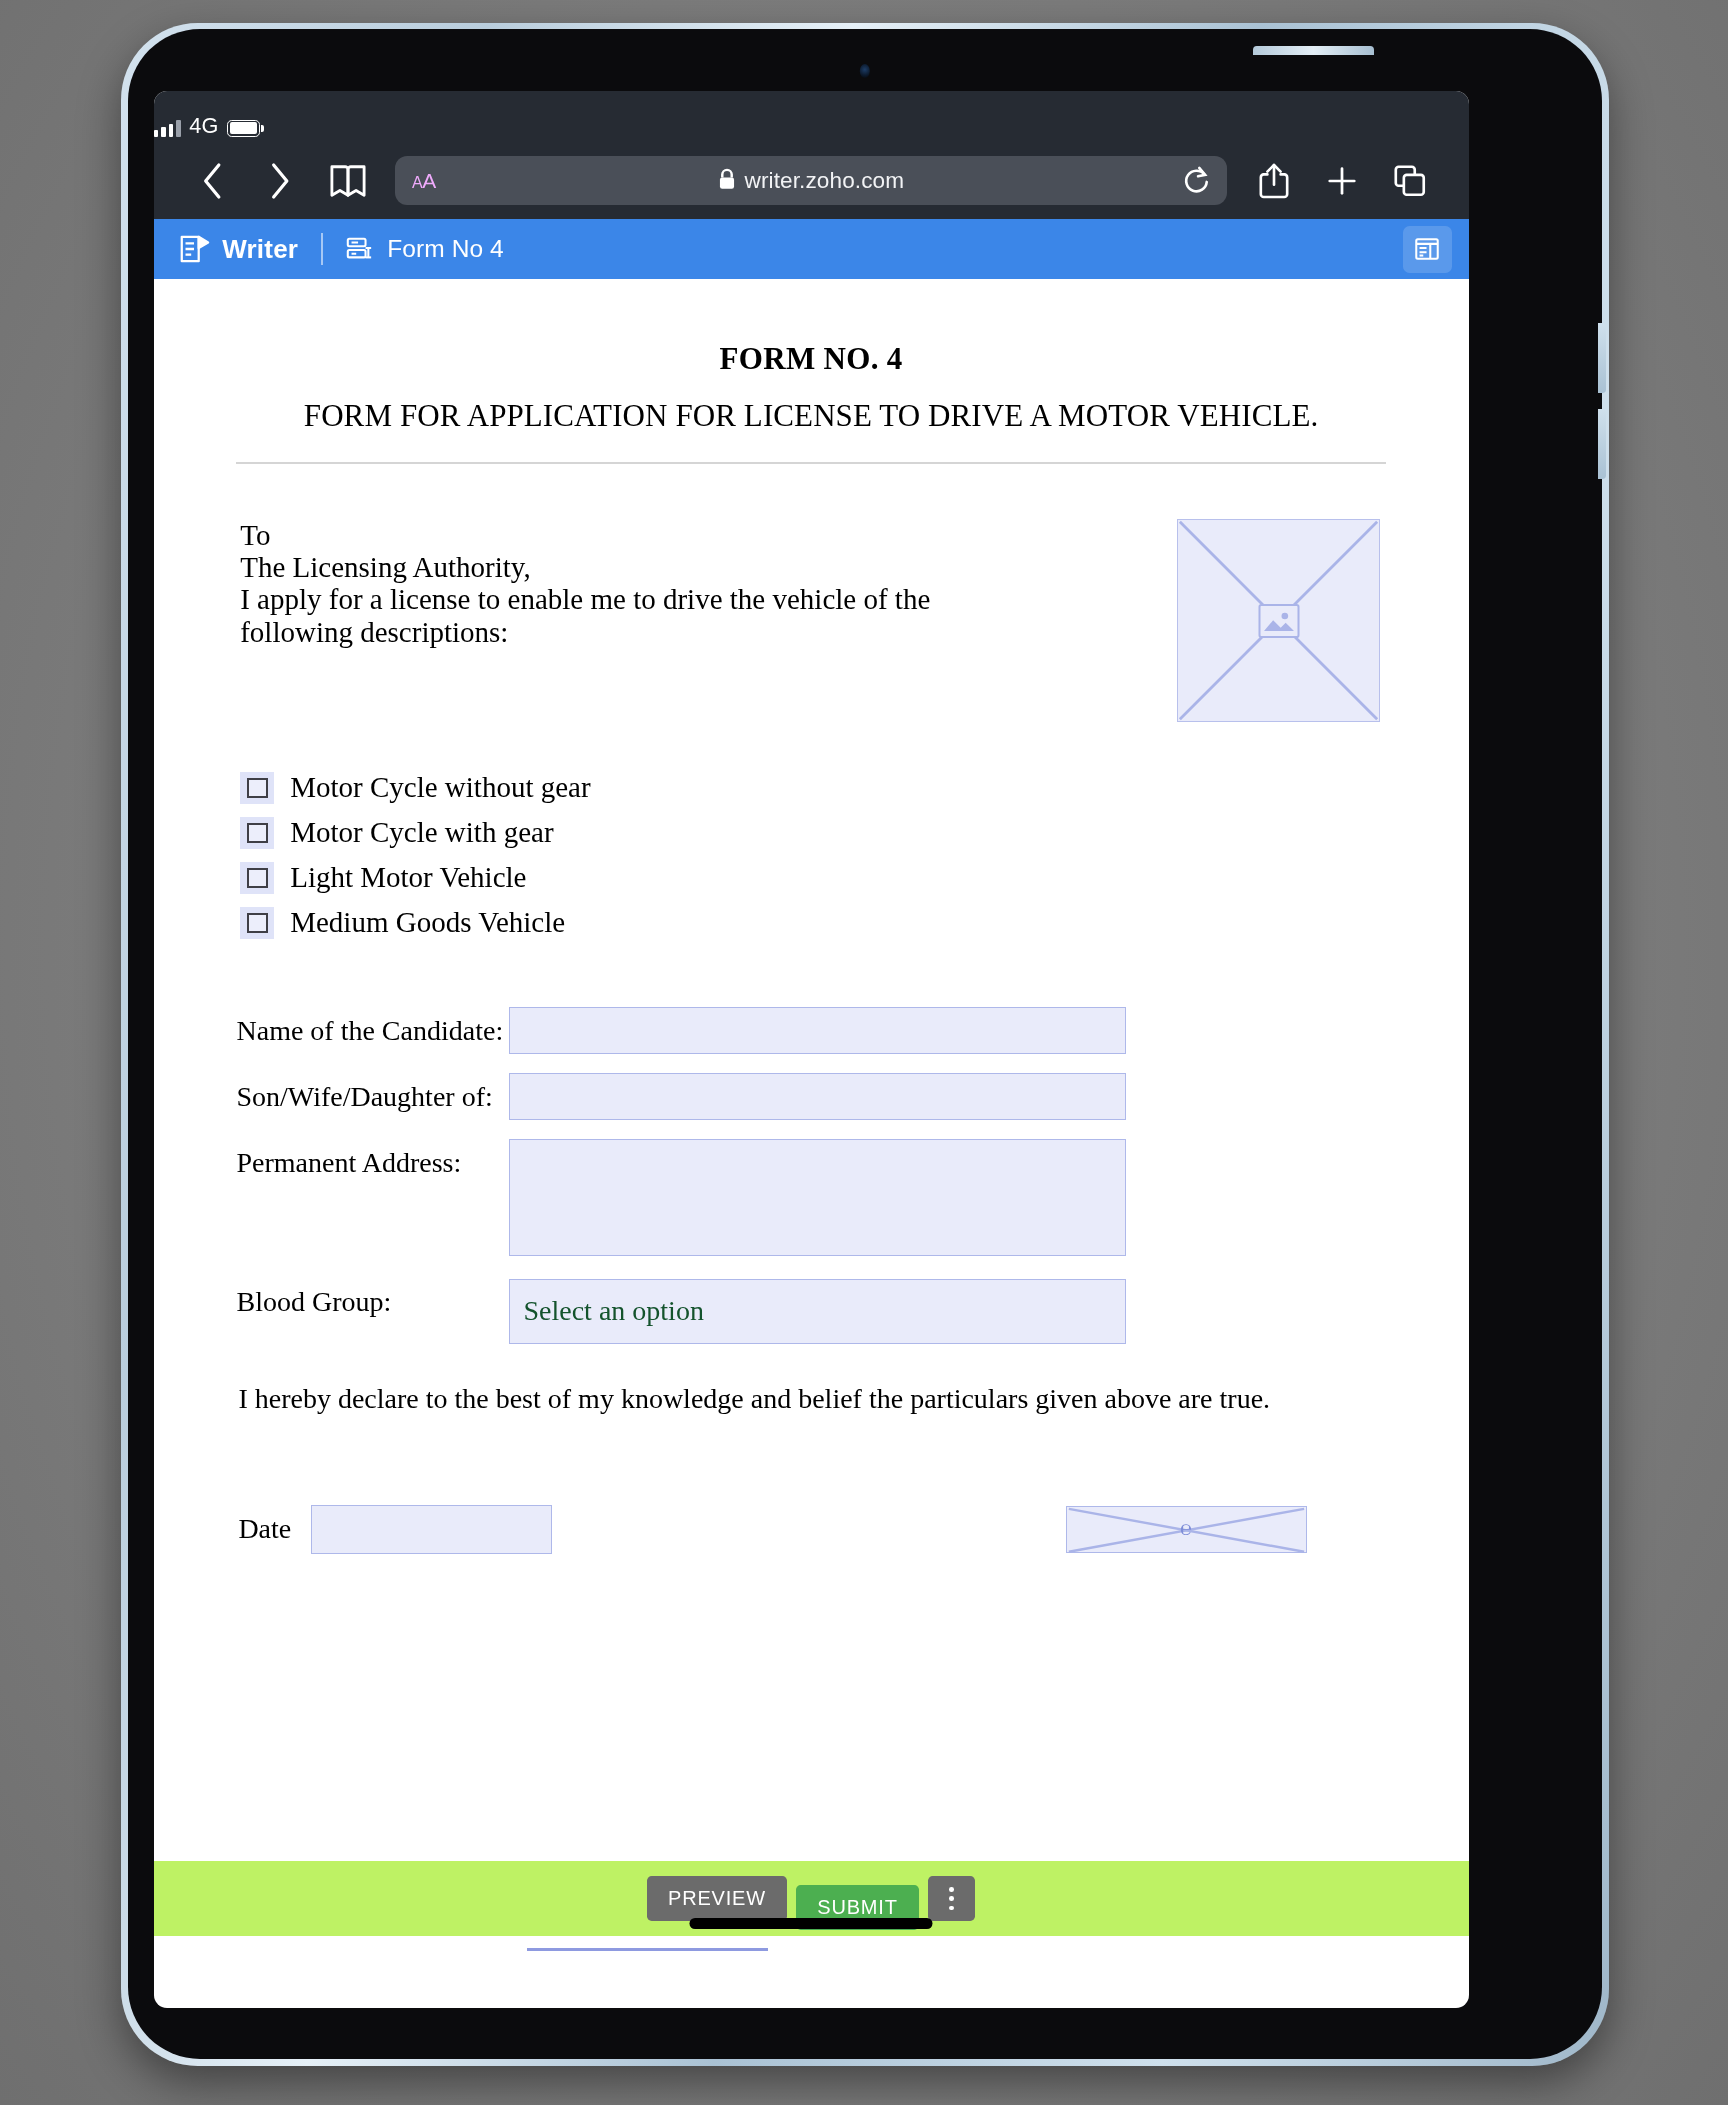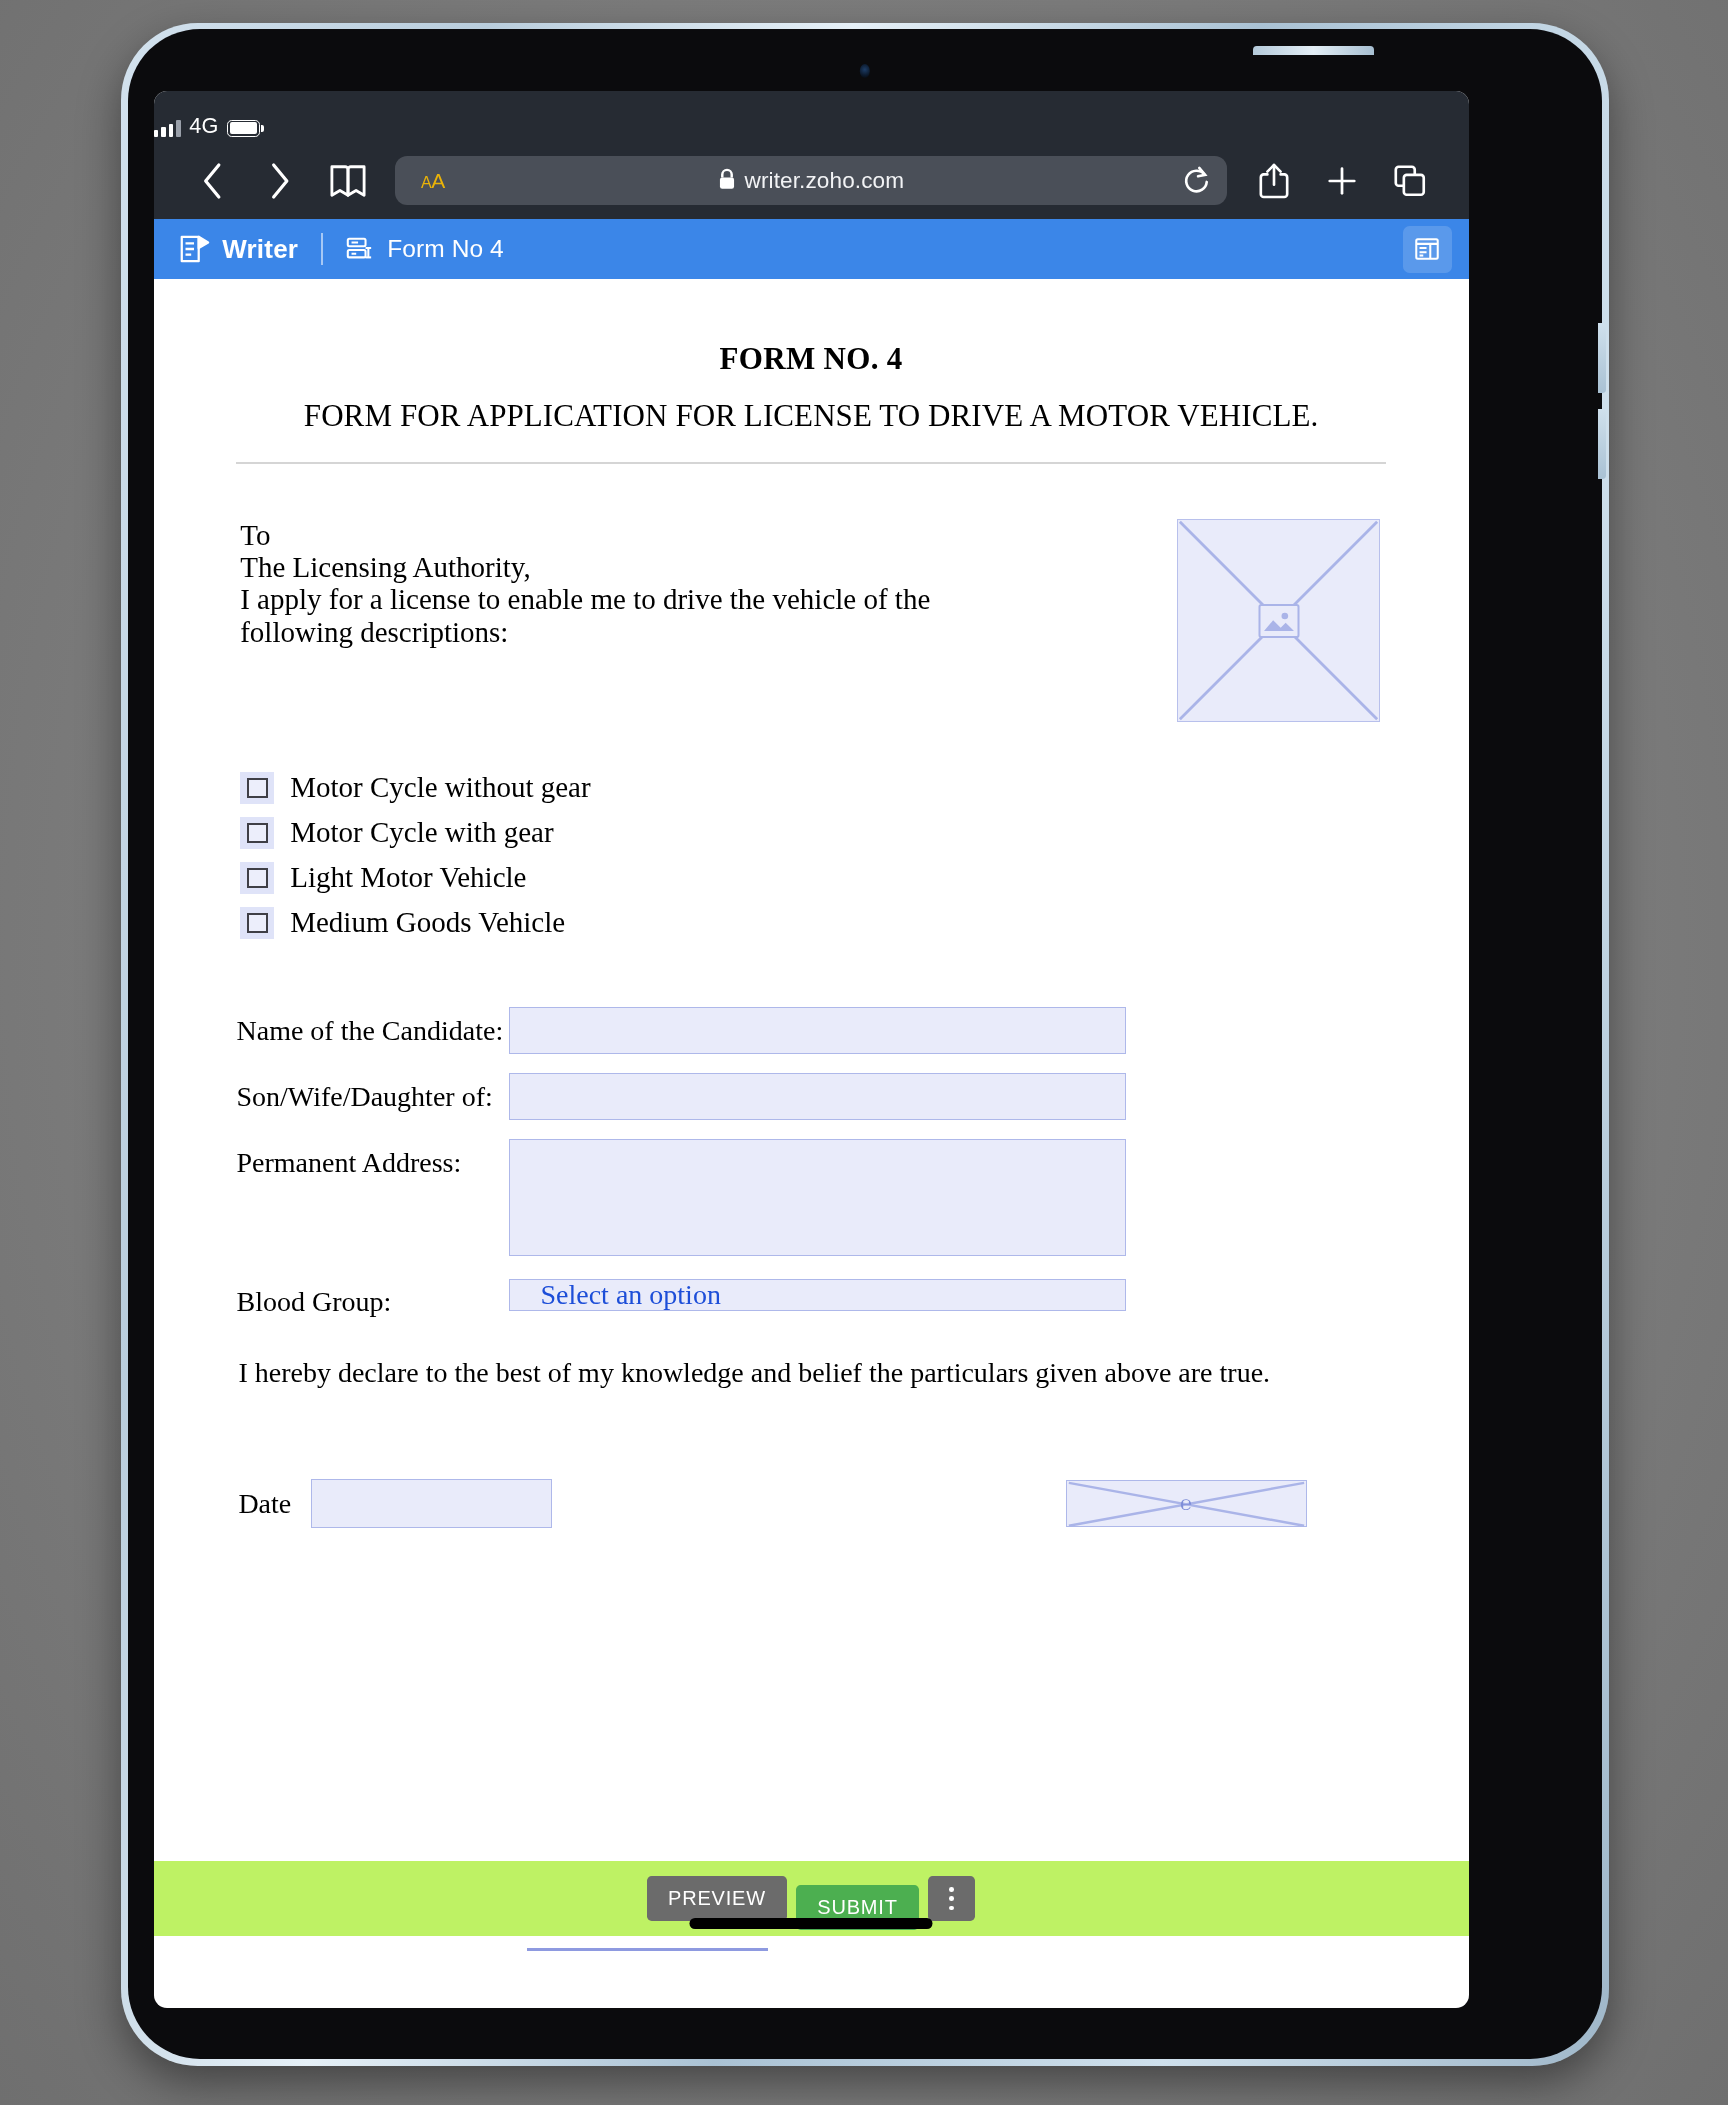--- a/index.html
+++ b/index.html
@@ -110,21 +110,21 @@
     flex: 1;
     height: 49px;
     margin: 0 13px;
     background: #4a4f58;
     border-radius: 12.2px;
     display: flex;
     align-items: center;
     padding: 0 17px;
     position: relative;
   }
-  #aa-btn { color:#eab308; font-size: 21px; letter-spacing:-0.5px;margin-left:9px; }
+  #aa-btn { color:#f0abfc; font-size: 21px; letter-spacing:-0.5px; }
   #aa-btn .sm { font-size: 16px; }
   #url-center {
     position:absolute; left:0; right:0;
     display:flex; justify-content:center; gap:8.5px;
     pointer-events:none;
   }
   #url-text { color:#f2f3f5; font-size:22.6px; letter-spacing:0.1px; }
   #reload-btn { margin-left:auto; color:#fff; display:flex; }
 
   
@@ -214,25 +214,25 @@
   .fld-row { display:flex; align-items:flex-start; margin-bottom: 19px; }
   .fld-label { width: 273px; font-size: 28px; padding-top: 7.5px; flex:0 0 auto;}
   .fld-box {
     width: 617px;
     background:#e9ebfa;
     border:1.9px solid #aeb8ea;
     height: 47px;
   }
   .fld-box.tall { height: 117px; }
   .fld-box.select {
-    height: 32px;
+    height: 65px;
     display:flex; align-items:center;
-    padding-left: 30px;
+    padding-left: 13px;
     font-size: 28px;
-    color:#1d4ed8;
+    color:#14532d;
   }
   #row-blood { margin-top: 22.6px; }
 
   #declaration { margin-top: 39px; padding-left: 3.8px; }
   #declaration p { font-size: 28px; line-height: 1.14; max-width: 1055px; }
 
   #sign-row { display:flex; align-items:center; margin-top: 90px; padding-left: 3.8px; }
   #date-label { font-size: 28px; width: 73px; }
   #date-box { width: 241px; height: 49px; background:#e9ebfa; border:1.9px solid #aeb8ea; }
   #sign-box {

